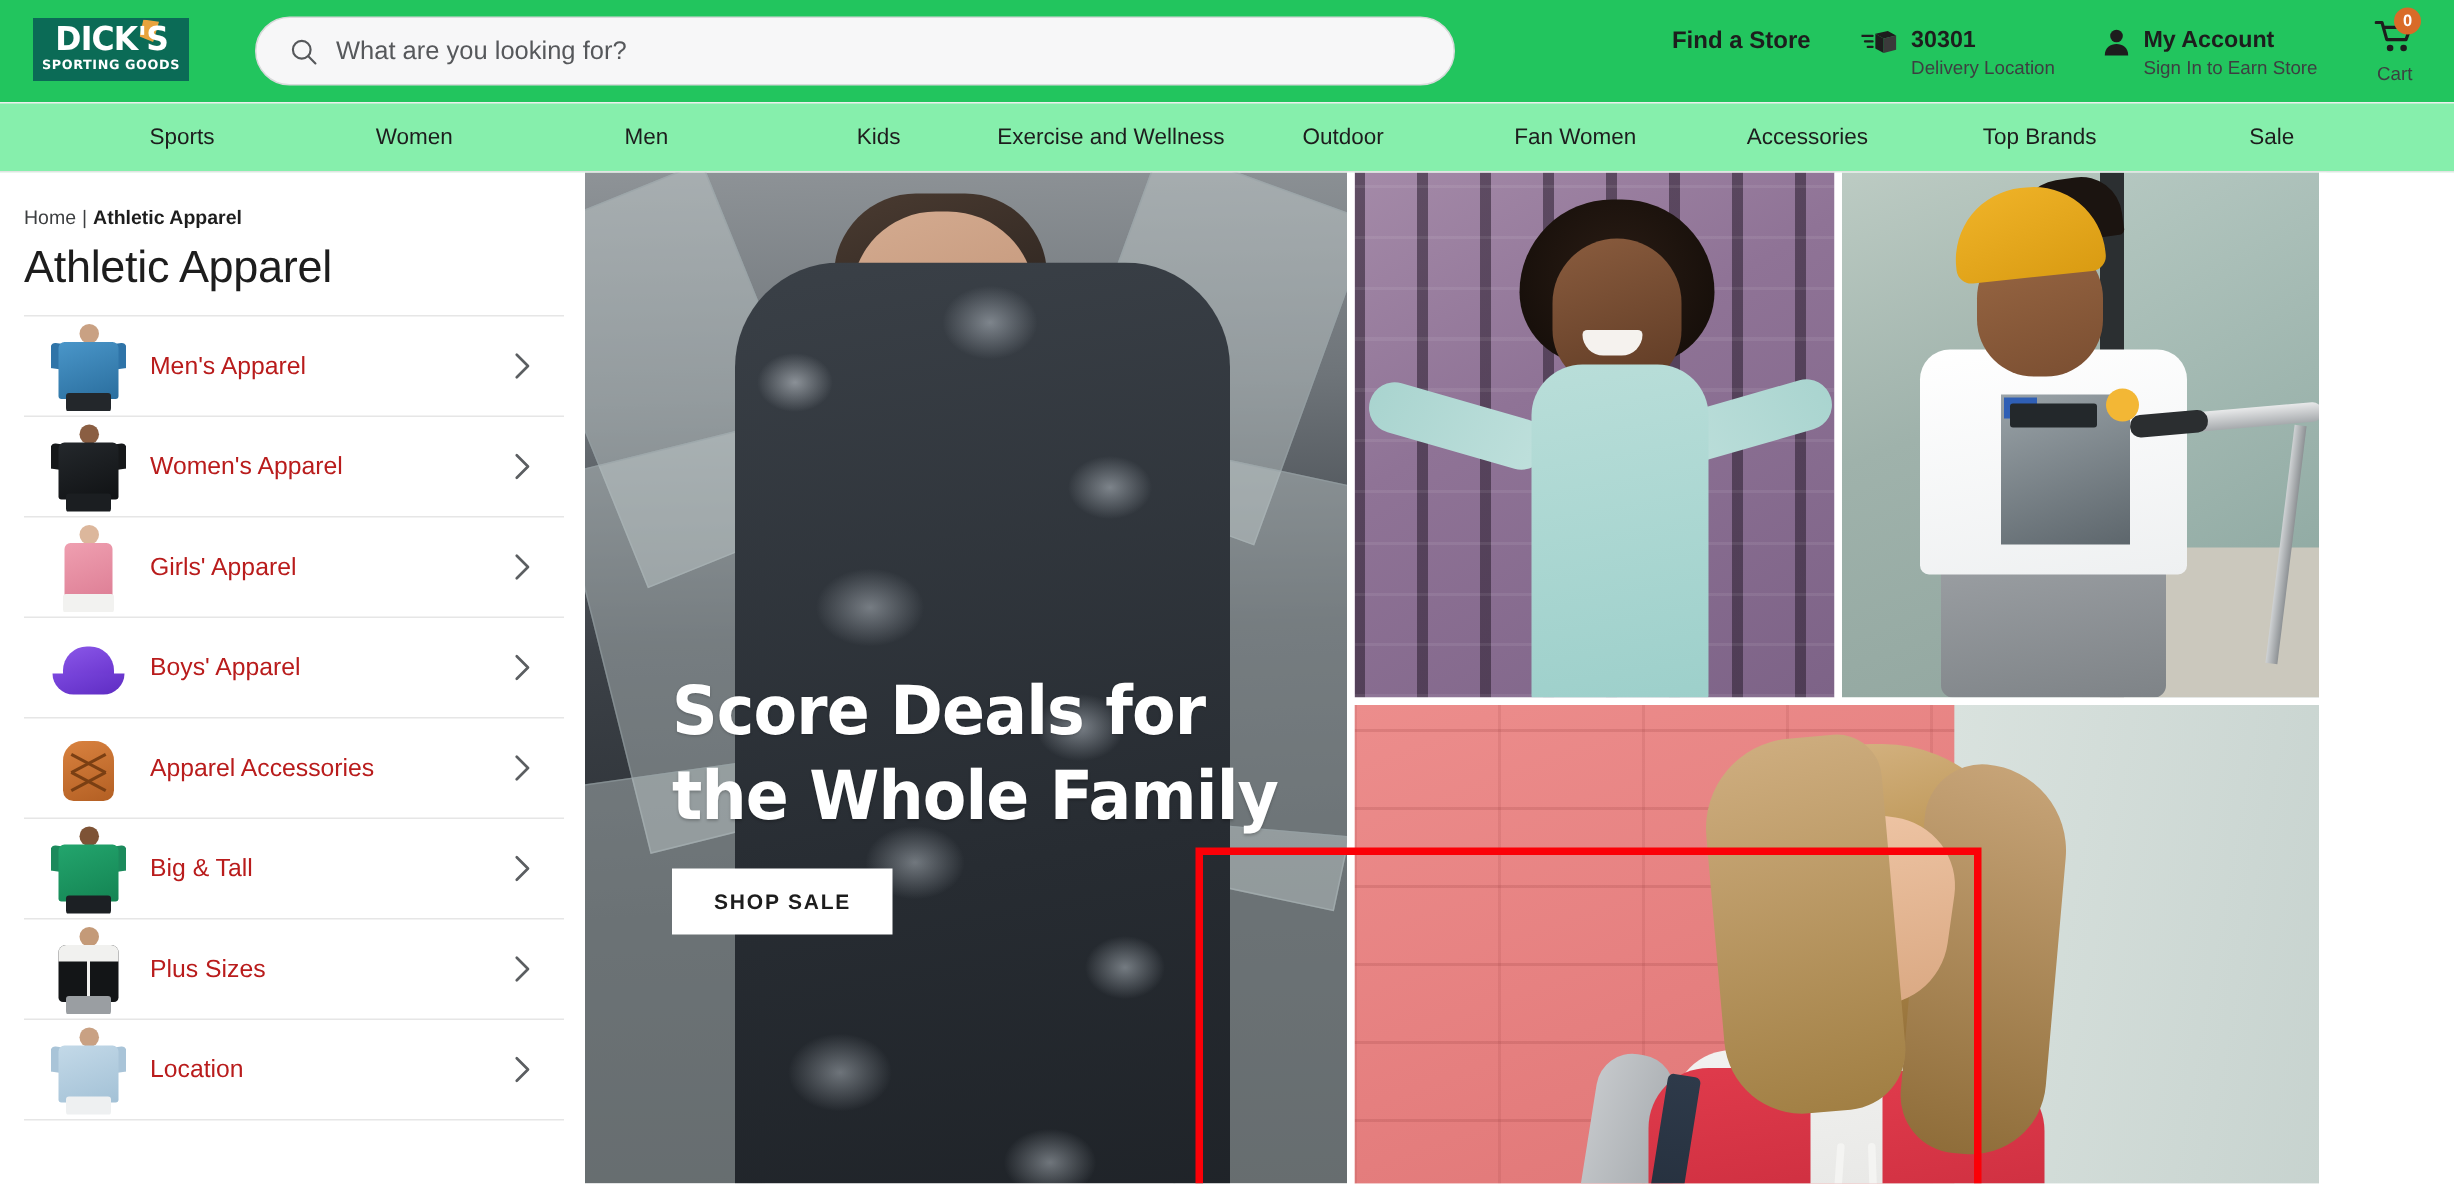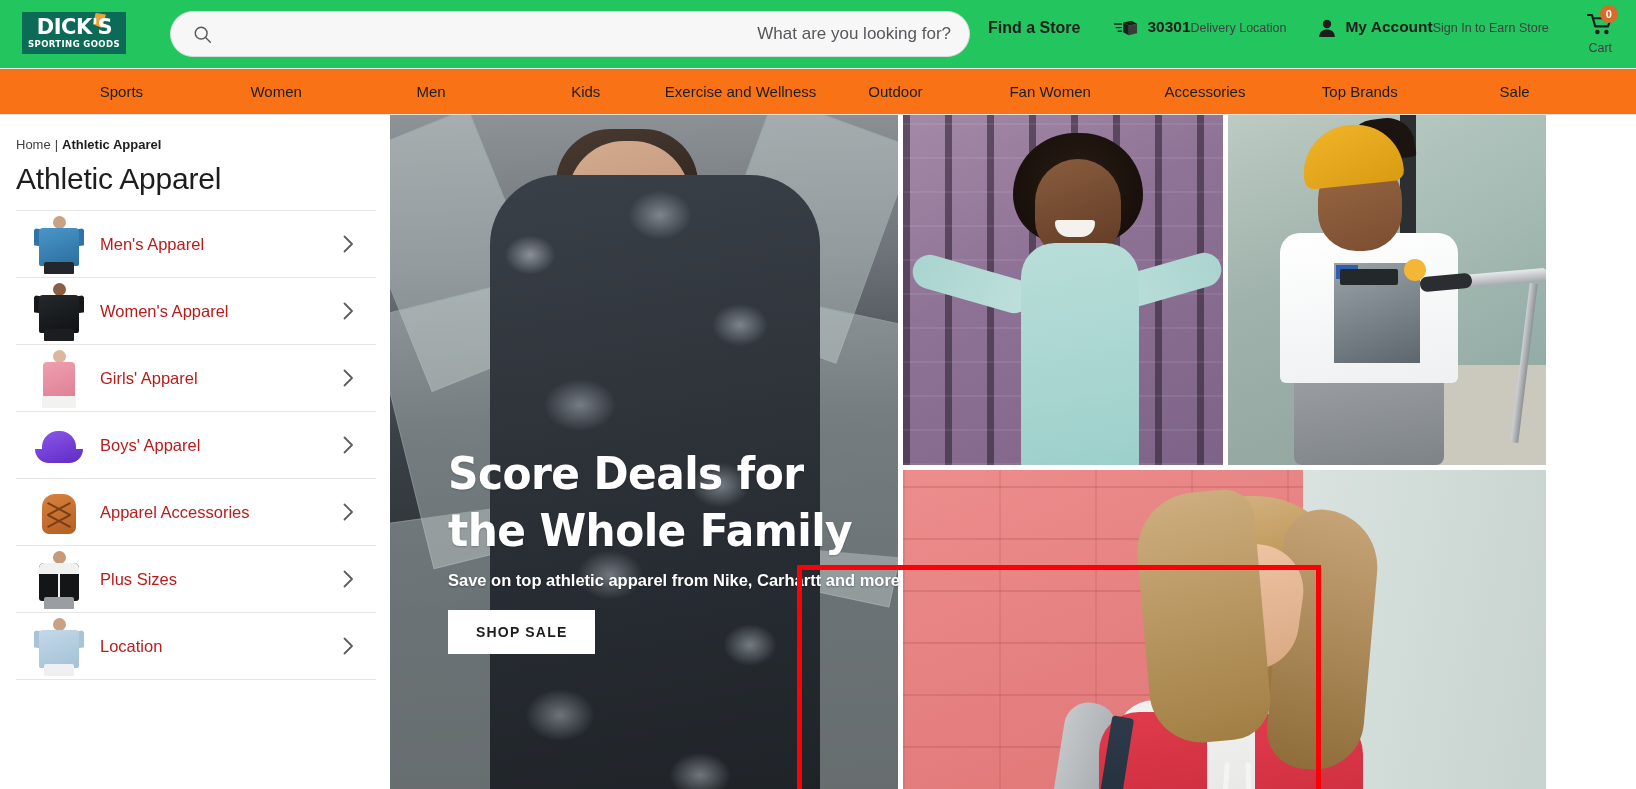--- a/index.html
+++ b/index.html
@@ -67,39 +67,38 @@
     padding: 0 18px 0 22px;
     flex: 0 0 auto;
   }
   .search-icon { flex: 0 0 auto; margin-right: 12px; display:flex; }
   .search-input {
     border: none; outline: none; background: transparent;
     font-family: "Liberation Sans", sans-serif;
     font-size: 17px;
     color: #56585b;
     width: 100%;
-    text-align: right;
   }
   .search-input::placeholder { color: #56585b; }
 
   .head-right {
     display: flex;
     align-items: flex-start;
     margin-left: auto;
     gap: 0;
     padding-top: 4px;
   }
   .hr-item {
     display: flex;
     align-items: flex-start;
     padding: 0 16px;
     position: relative;
   }
   .hr-icon { margin-right: 9px; margin-top: 2px; display: flex; }
-  .hr-texts { display: flex; flex-direction: row; line-height: 1.25; align-items: flex-end; }
+  .hr-texts { display: flex; flex-direction: column; line-height: 1.25; }
   .hr-title {
     font-size: 15.5px; font-weight: 700; color: #1d1d1d;
     white-space: nowrap;
   }
   .hr-sub {
     font-size: 12.5px; color: #3d3f41; white-space: nowrap; margin-top: 2px;
   }
   .find-store {
     font-size: 16px; font-weight: 700; color: #1d1d1d;
     white-space: nowrap; padding: 0 18px; margin-top: 2px;
@@ -116,21 +115,21 @@
     border-radius: 50%;
     width: 18px; height: 18px;
     font-size: 11px; font-weight: 700;
     display: flex; align-items: center; justify-content: center;
   }
   .cart-label { font-size: 12.5px; color: #3d3f41; margin-top: 1px; }
 
   
   .nav {
     height: 47px;
-    background: #f97316;
+    background: #86efac;
     border-top: 1px solid #eeeeee;
     border-bottom: 1px solid #e3e3e3;
     display: flex;
     align-items: center;
     padding: 0 44px;
   }
   .nav-item {
     flex: 1 1 0;
     text-align: center;
     font-size: 15px;
@@ -566,20 +565,35 @@
           <div class="th bag-strapD" style="background:#7a3f13;"></div>
         </div>
         <div class="cat-label">Apparel Accessories</div>
         <div class="cat-arrow">
           <svg width="11" height="18" viewBox="0 0 11 18" fill="none">
               <path d="M1.5 1.5 L9 9 L1.5 16.5" stroke="#5b5e61" stroke-width="1.8" fill="none" stroke-linecap="round" stroke-linejoin="round"></path>
             </svg>
         </div>
       </div>
 
+      <div class="cat-item">
+        <div class="cat-thumb">
+          <div class="th head" style="background:#7e5336;"></div>
+          <div class="th tee-sleeveL" style="background:#1c8a5c;"></div>
+          <div class="th tee-sleeveR" style="background:#1c8a5c;"></div>
+          <div class="th tee-body" style="background:linear-gradient(160deg,#23a56d,#148453);"></div>
+          <div class="th shorts" style="background:#1c2024;"></div>
+        </div>
+        <div class="cat-label">Big &amp; Tall</div>
+        <div class="cat-arrow">
+          <svg width="11" height="18" viewBox="0 0 11 18" fill="none">
+              <path d="M1.5 1.5 L9 9 L1.5 16.5" stroke="#5b5e61" stroke-width="1.8" fill="none" stroke-linecap="round" stroke-linejoin="round"></path>
+            </svg>
+        </div>
+      </div>
 
       <div class="cat-item">
         <div class="cat-thumb">
           <div class="th head" style="background:#c49a78;"></div>
           <div class="th jkt-left" style="background:#131517;"></div>
           <div class="th jkt-right" style="background:#131517;"></div>
           <div class="th jkt-white" style="background:#f1f1ef;"></div>
           <div class="th jkt-zip" style="background:#f1f1ef;"></div>
           <div class="th shorts" style="background:#9a9ea2;"></div>
         </div>
@@ -671,20 +685,19 @@
 
     </div>
 
     <div class="gap-v" style="left:508px; top:0; width:5px; height:789px;"></div>
     <div class="gap-v" style="left:1156px; top:0; width:5px; height:355px;"></div>
     <div class="gap-v" style="left:508px; top:350px; width:660px; height:5px;"></div>
     <div class="gap-v" style="left:833px; top:0; width:5px; height:350px;"></div>
 
     <div class="hero-copy">
       <div class="hero-h1">Score Deals for the Whole Family</div>
-      <div class="hero-sub">Save on top athletic apparel from Nike, Carhartt and more</div>
       <button class="hero-btn">SHOP SALE</button>
     </div>
 
     <div class="red-box"></div>
 
   </div>
 </div>
 
 </body></html>

